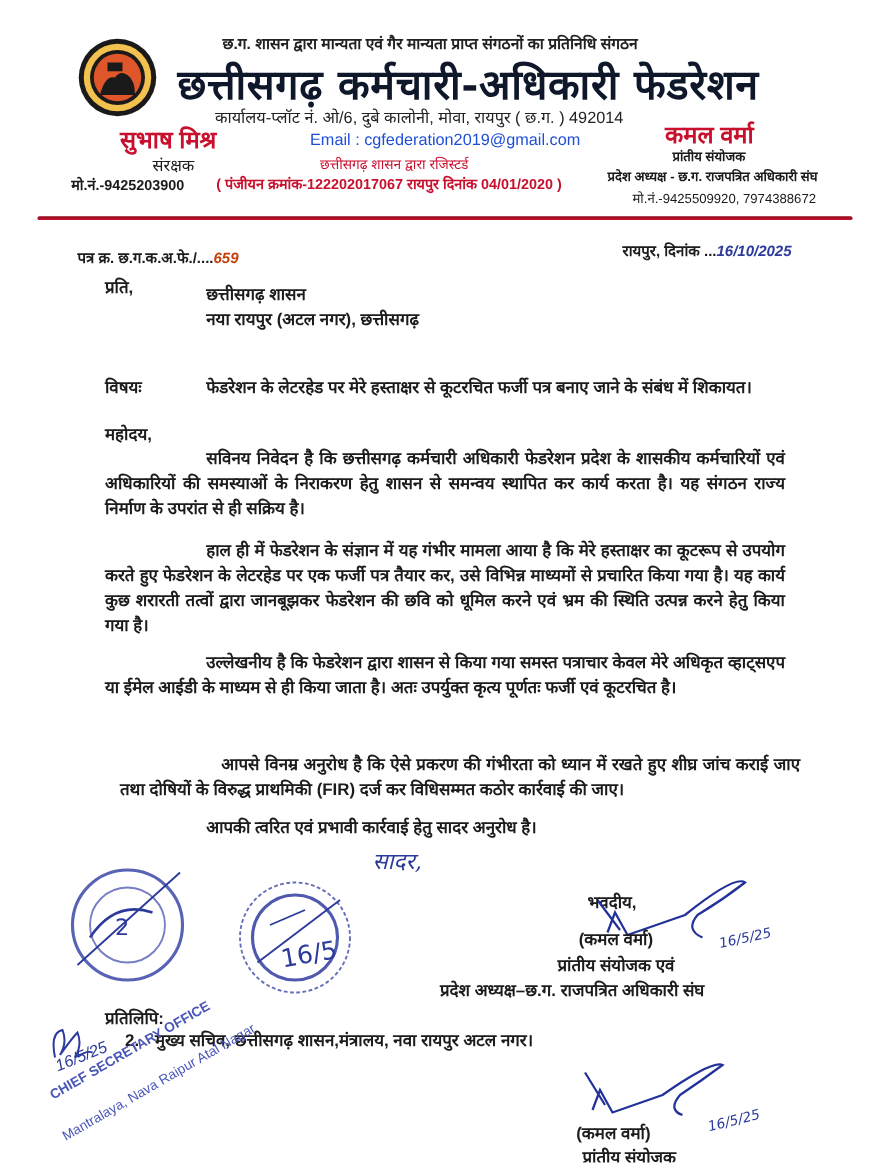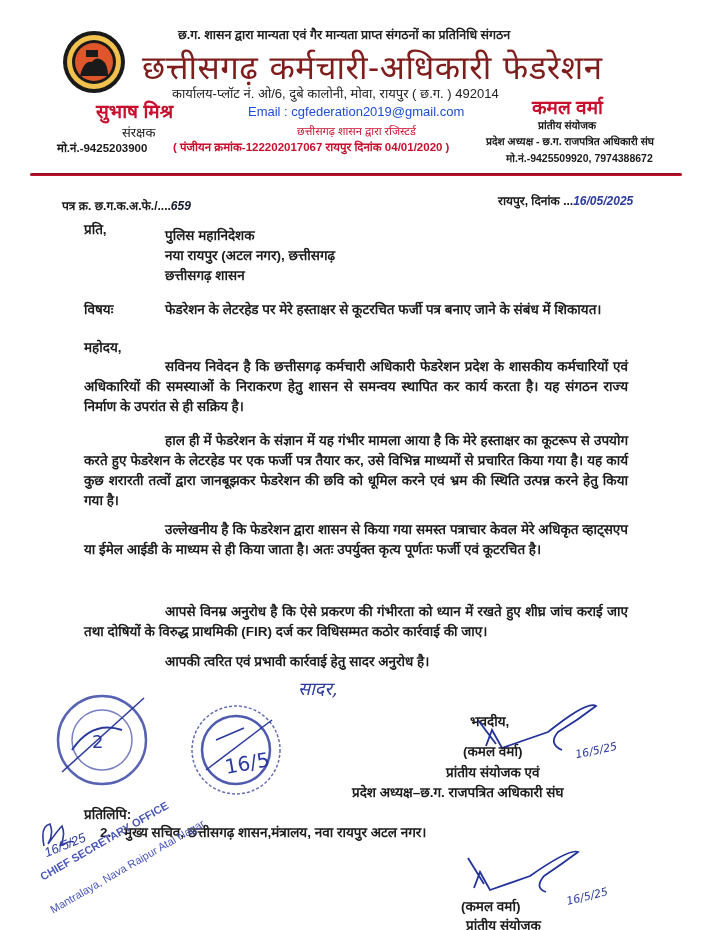--- a/index.html
+++ b/index.html
@@ -2,55 +2,55 @@
 <html><head>
 <meta charset="utf-8">
 <style>
   * { box-sizing: border-box; margin: 0; padding: 0; }
   html, body { width: 712px; height: 930px; background: #ffffff; overflow: hidden; }
   body { position: relative; font-family: "Liberation Sans", "DejaVu Sans", sans-serif; color: #1a1a1a; }
   .abs { position: absolute; }
 
   
   .tagline { left: 178px; top: 26px; font-size: 12.5px; font-weight: bold; color: #222; white-space: nowrap; }
-  .org-title { left: 142px; top: 44px; font-size: 33px; font-weight: normal; color: #7f1d1d; white-space: nowrap; letter-spacing: 0.5px; font-family: "DejaVu Serif", serif; }
+  .org-title { left: 142px; top: 44px; font-size: 33px; font-weight: bold; color: #0f172a; white-space: nowrap; letter-spacing: 0.5px; font-family: "DejaVu Serif", serif; }
   .address { left: 172px; top: 84px; font-size: 13px; font-weight: normal; color: #222; white-space: nowrap; }
   .email { left: 248px; top: 104px; font-size: 13px; color: #1d4ed8; white-space: nowrap; }
-  .reg-title { left: 256px; top: 123px; font-size: 11px; color: #c8102e; white-space: nowrap; margin-left: 41px; }
+  .reg-title { left: 256px; top: 123px; font-size: 11px; color: #c8102e; white-space: nowrap; }
   .reg-num { left: 173px; top: 139px; font-size: 11.5px; font-weight: bold; color: #c8102e; white-space: nowrap; }
 
   .left-name { left: 96px; top: 98px; font-size: 19px; font-weight: bold; color: #c8102e; white-space: nowrap; }
   .left-role { left: 122px; top: 123px; font-size: 13px; font-weight: normal; white-space: nowrap; }
   .left-phone { left: 57px; top: 140px; font-size: 11.5px; font-weight: bold; white-space: nowrap; }
 
   .right-name { left: 532px; top: 94px; font-size: 19px; font-weight: bold; color: #c8102e; white-space: nowrap; }
   .right-role { left: 538px; top: 118px; font-size: 10.5px; font-weight: bold; white-space: nowrap; }
   .right-assoc { left: 486px; top: 134px; font-size: 10.5px; font-weight: bold; white-space: nowrap; }
-  .right-phone { left: 506px; top: 151px; font-size: 10.5px; font-weight: bold; white-space: nowrap; }
+  .right-phone { left: 506px; top: 151px; font-size: 10.5px; font-weight: normal; white-space: nowrap; }
 
   .rule { left: 30px; top: 173px; width: 652px; height: 3px; background: linear-gradient(#8b0d1c, #c8102e); border-radius: 2px; }
 
   .logo { left: 62px; top: 30px; width: 64px; height: 64px; }
 
   
   .body-text { font-size: 13.5px; font-weight: bold; color: #1c1c1c; line-height: 20px; }
   .letter-ref { left: 62px; top: 196px; font-size: 12px; }
-  .ref-num { color: #0f172a; font-style: italic; }
+  .ref-num { color: #c2410c; font-style: italic; }
   .date-line { left: 498px; top: 191px; font-size: 12px; }
   .date-val { color: #2b3a9b; font-style: italic; }
   .to-label { left: 84px; top: 208px; margin-top: 12px; }
   .addressee { left: 165px; top: 226px; }
   .subject-label { left: 84px; top: 300px; }
   .subject-text { left: 165px; top: 300px; width: 460px; }
   .salutation { left: 84px; top: 338px; }
   .para { left: 84px; width: 544px; text-align: justify; text-indent: 81px; }
   .p1 { top: 357px; }
   .p2 { top: 431px; }
   .p3 { top: 520px; }
-  .p4 { top: 602px; }
+  .p4 { top: 602px; margin-left: 12px; }
   .p5 { top: 652px; }
 
   .saadar { left: 298px; top: 676px; font-size: 18px; color: #2b3a9b; font-style: italic; font-family: "DejaVu Serif", serif; }
   .bhavdiy { left: 470px; top: 712px; }
   .signer-name1 { left: 463px; top: 742px; }
   .signer-role1 { left: 446px; top: 763px; }
   .signer-assoc1 { left: 352px; top: 783px; }
 
   .cc-label { left: 84px; top: 805px; text-align: center; }
   .cc-list { left: 100px; top: 823px; }
@@ -98,28 +98,27 @@
 <div class="abs right-role">प्रांतीय संयोजक</div>
 <div class="abs right-assoc">प्रदेश अध्यक्ष - छ.ग. राजपत्रित अधिकारी संघ</div>
 <div class="abs right-phone">मो.नं.-9425509920, 7974388672</div>
 
 <div class="abs rule"></div>
 
 <div class="abs body-text letter-ref">
   <span>पत्र क्र. छ.ग.क.अ.फे./....</span><span class="ref-num">659</span>
 </div>
 <div class="abs body-text date-line">
-  <span>रायपुर, दिनांक ...</span><span class="date-val">16/05/2025</span>
+  <span>रायपुर, दिनांक ...</span><span class="date-val">16/10/2025</span>
 </div>
 
 <div class="abs body-text to-label">प्रति,</div>
 <div class="abs body-text addressee">
-  <div>पुलिस महानिदेशक</div>
+  <div>छत्तीसगढ़ शासन</div>
   <div>नया रायपुर (अटल नगर), छत्तीसगढ़</div>
-  <div>छत्तीसगढ़ शासन</div>
 </div>
 
 <div class="abs body-text subject-label">विषयः</div>
 <div class="abs body-text subject-text">फेडरेशन के लेटरहेड पर मेरे हस्ताक्षर से कूटरचित फर्जी पत्र बनाए जाने के संबंध में शिकायत।</div>
 
 <div class="abs body-text salutation">महोदय,</div>
 
 <div class="abs body-text para p1">सविनय निवेदन है कि छत्तीसगढ़ कर्मचारी अधिकारी फेडरेशन प्रदेश के शासकीय कर्मचारियों एवं अधिकारियों की समस्याओं के निराकरण हेतु शासन से समन्वय स्थापित कर कार्य करता है। यह संगठन राज्य निर्माण के उपरांत से ही सक्रिय है।</div>
 <div class="abs body-text para p2">हाल ही में फेडरेशन के संज्ञान में यह गंभीर मामला आया है कि मेरे हस्ताक्षर का कूटरूप से उपयोग करते हुए फेडरेशन के लेटरहेड पर एक फर्जी पत्र तैयार कर, उसे विभिन्न माध्यमों से प्रचारित किया गया है। यह कार्य कुछ शरारती तत्वों द्वारा जानबूझकर फेडरेशन की छवि को धूमिल करने एवं भ्रम की स्थिति उत्पन्न करने हेतु किया गया है।</div>
 <div class="abs body-text para p3">उल्लेखनीय है कि फेडरेशन द्वारा शासन से किया गया समस्त पत्राचार केवल मेरे अधिकृत व्हाट्सएप या ईमेल आईडी के माध्यम से ही किया जाता है। अतः उपर्युक्त कृत्य पूर्णतः फर्जी एवं कूटरचित है।</div>

